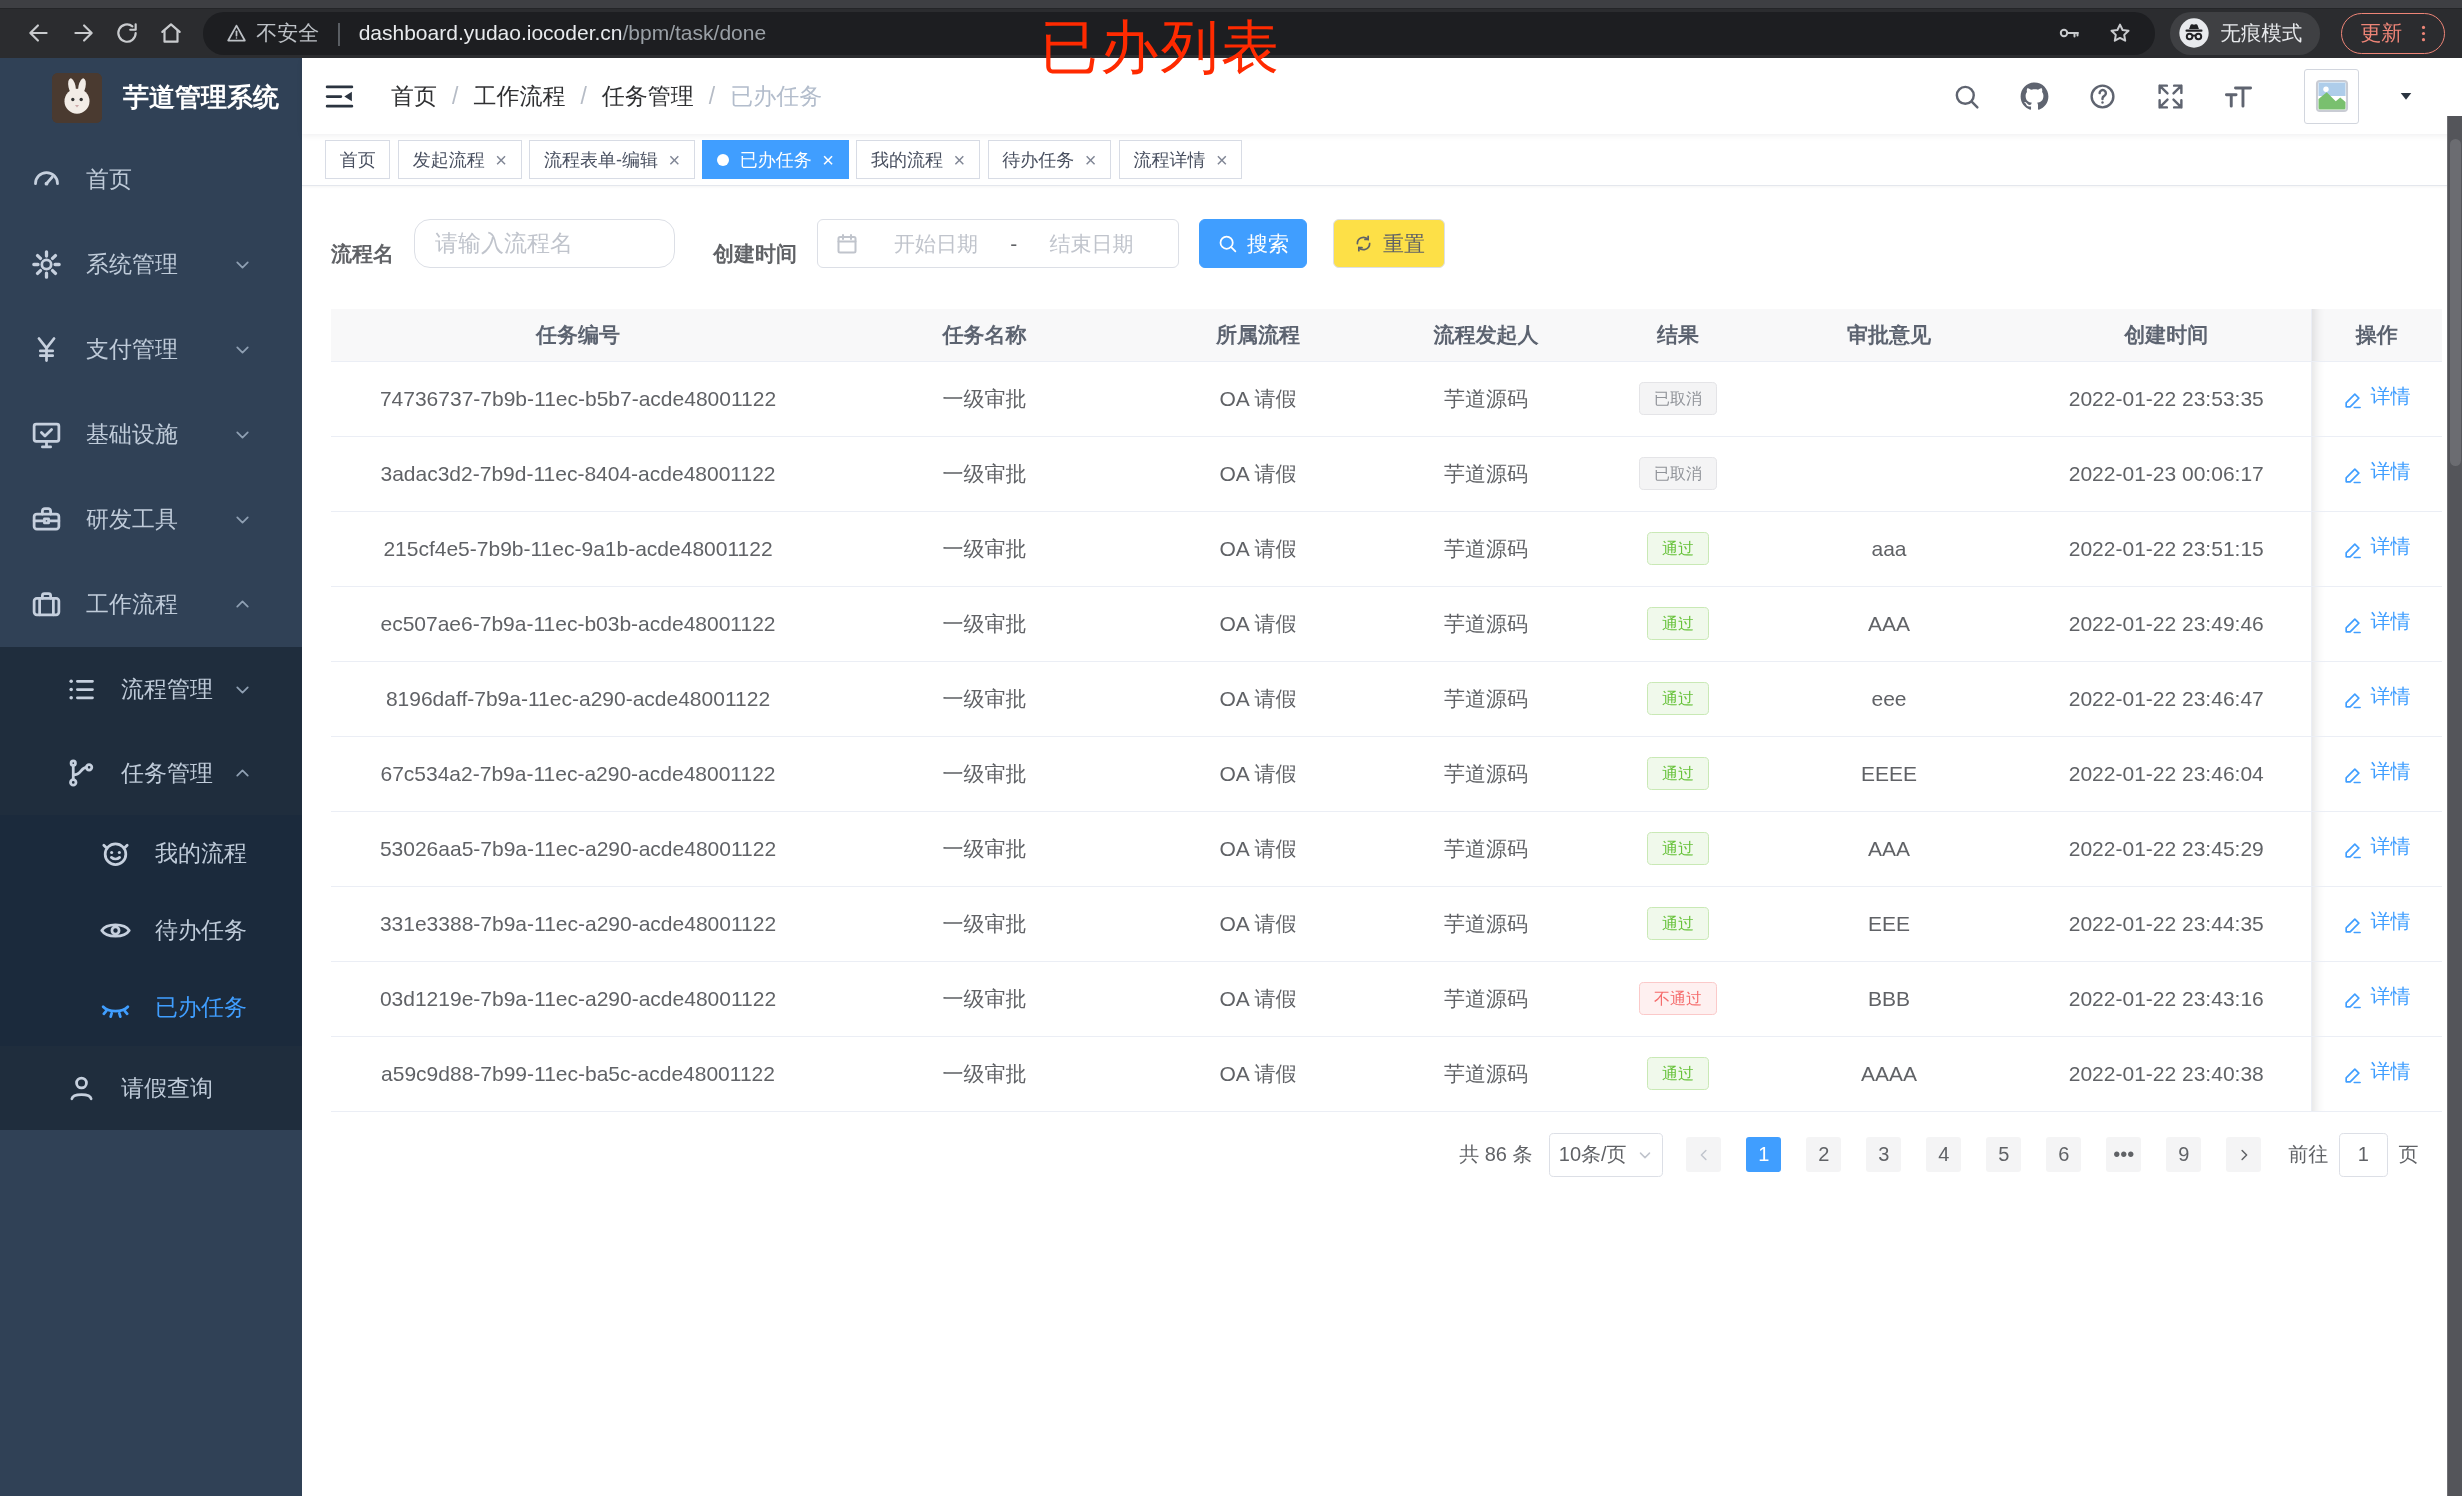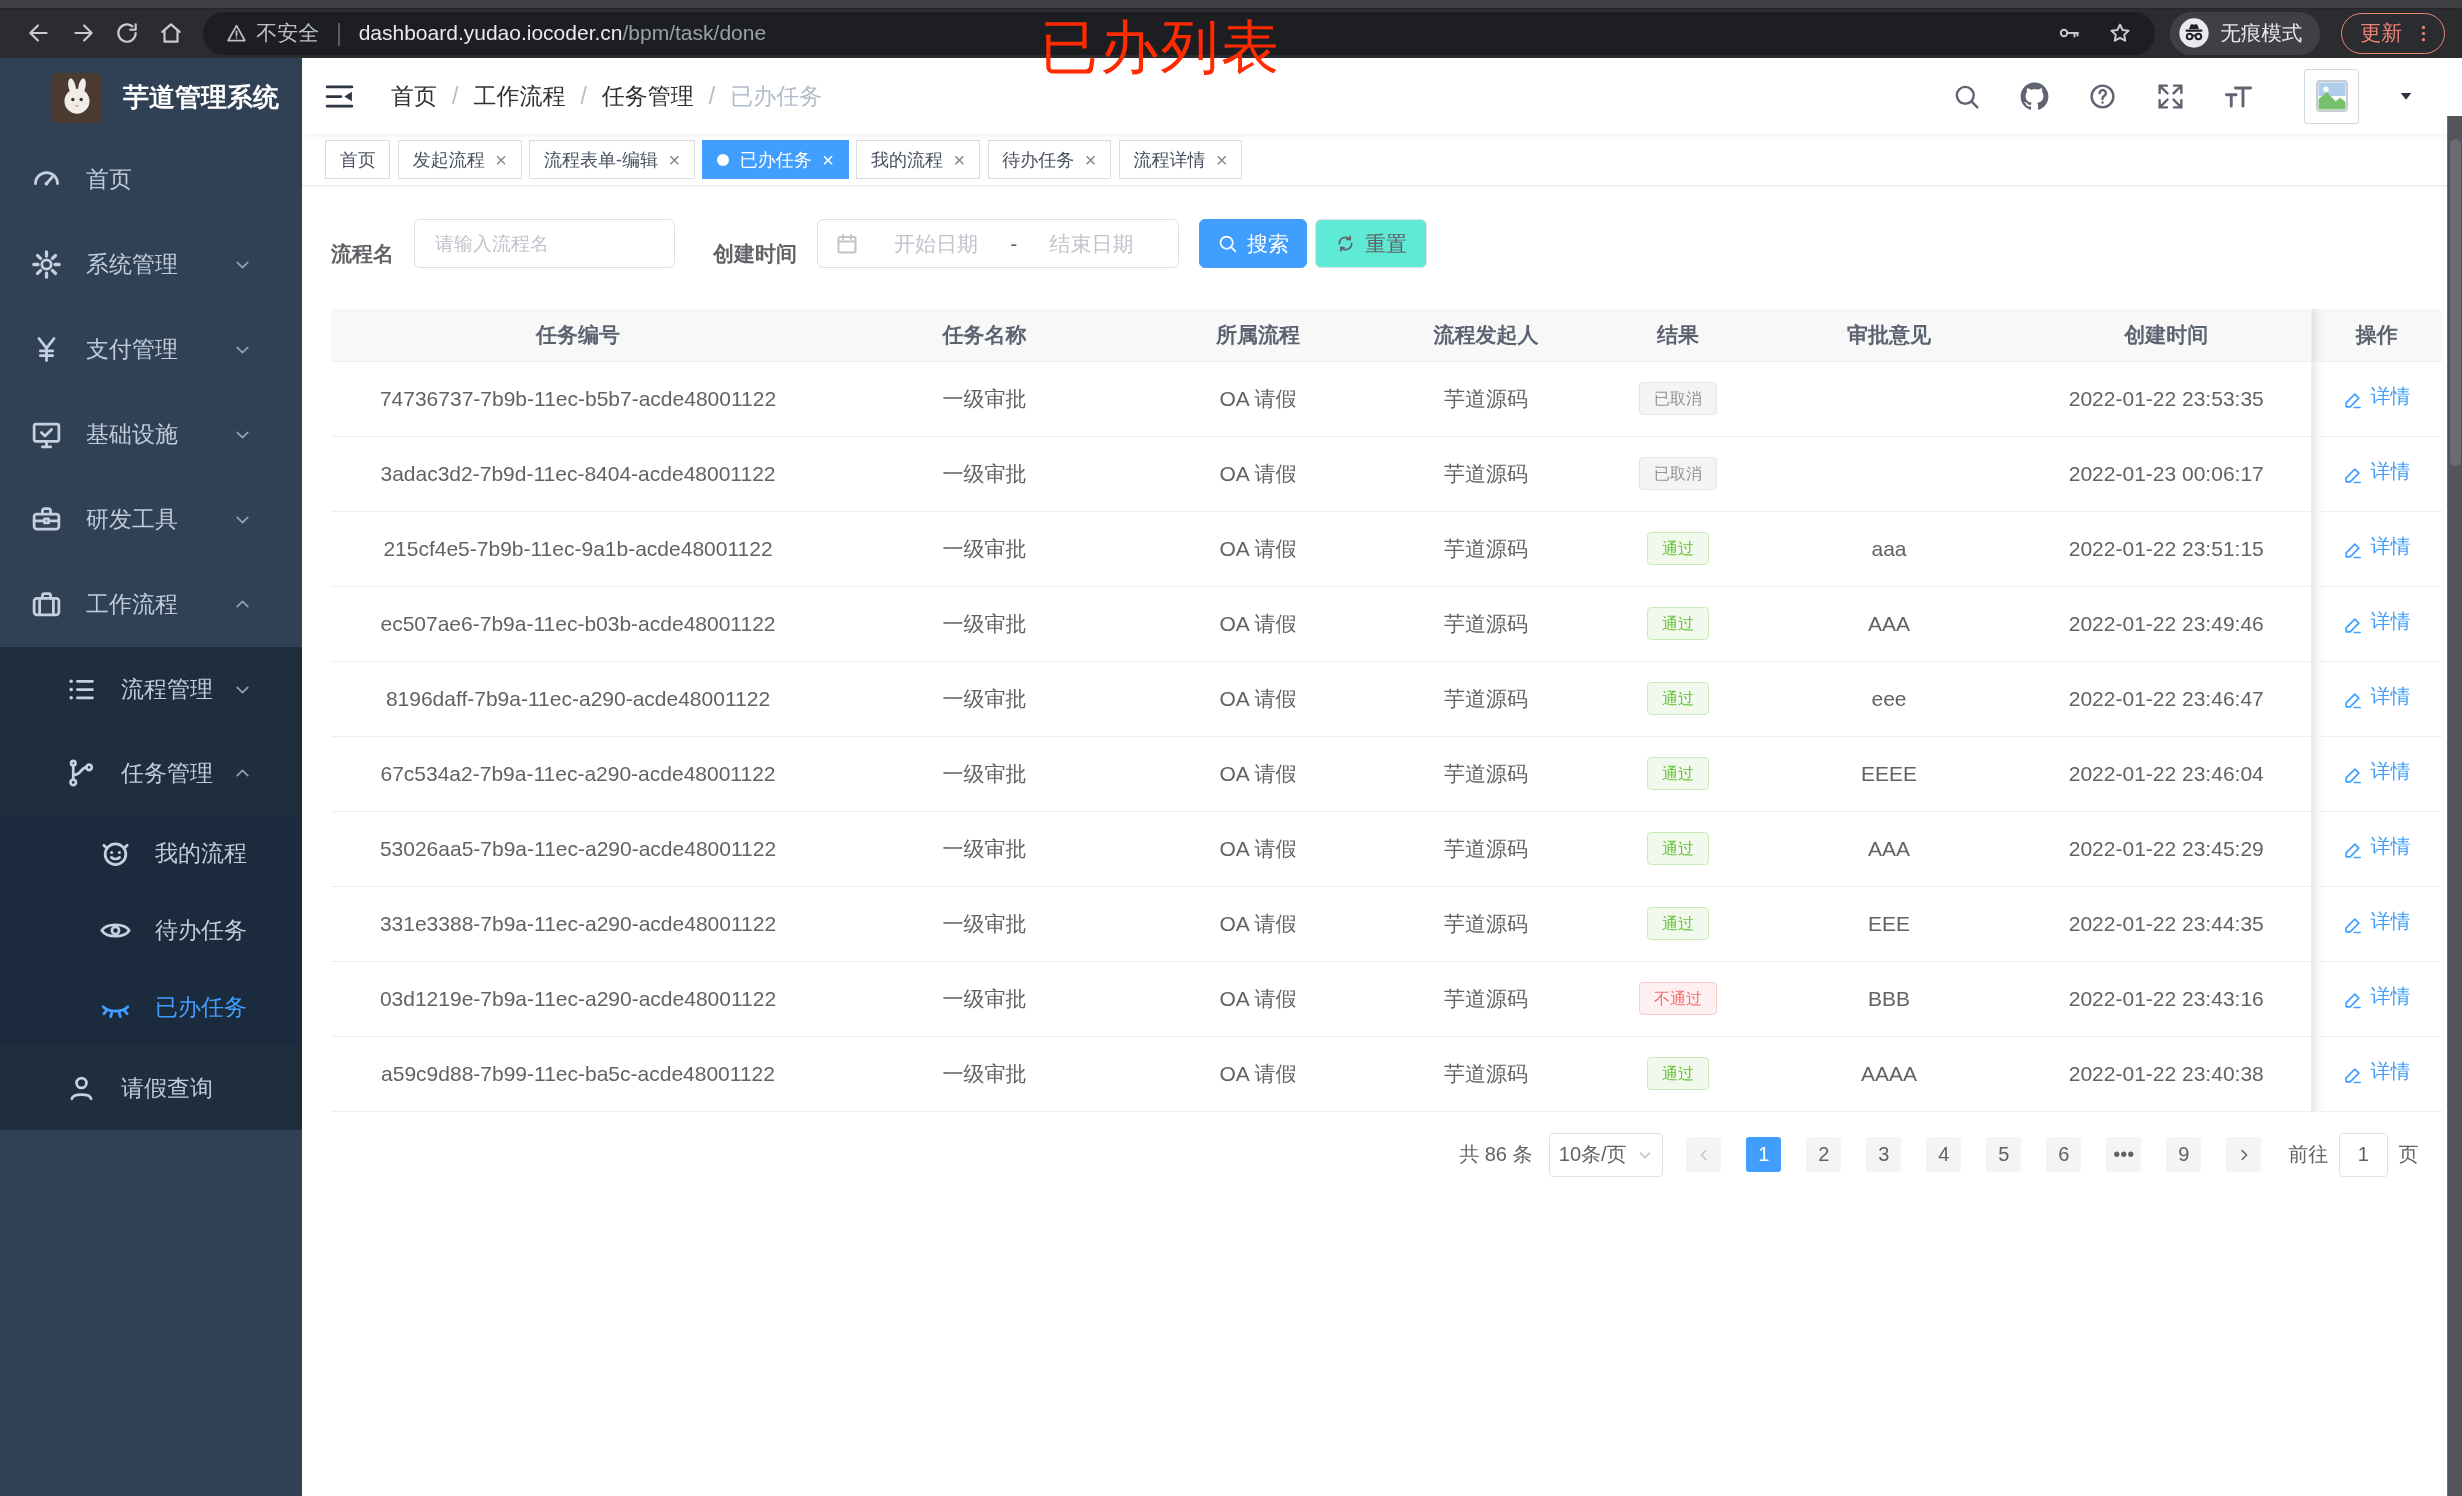--- a/index.html
+++ b/index.html
@@ -72,32 +72,32 @@
     background:#fff;color:#495060;font-size:18px;cursor:pointer}
   .tag .close{margin-left:10.6px;color:#808695;font-size:20px;line-height:1}
   .tag.active{background:#409eff;border-color:#409eff;color:#fff}
   .tag.active .close{color:#fff}
   .tag .dot{width:12px;height:12px;border-radius:50%;background:#fff;margin-right:10.6px}
 
   
   #content{flex:1;padding:33px 7.6px 0 29px;background:#fff}
   #filter-row{display:flex;align-items:flex-end;margin-bottom:41px;font-size:21px;color:#606266}
   .flabel{font-weight:600;margin-right:20px}
-  #name-input{width:261px;height:49px;border:0.8px solid #dcdfe6;border-radius:6px;display:flex;
-    align-items:center;padding:0 20px;margin-right:38px;color:#c0c4cc;font-size:19px;background:#fff}
+  #name-input{width:261px;height:49px;border:0.8px solid #dcdfe6;border-radius:16px;display:flex;
+    align-items:center;padding:0 20px;margin-right:38px;color:#c0c4cc;font-size:23px;background:#fff}
   #date-input{width:362px;height:49px;border:0.8px solid #dcdfe6;border-radius:6px;display:flex;
     align-items:center;padding:0 16.7px;margin-right:20px;color:#c0c4cc;font-size:21px;background:#fff}
   #date-input .ic{width:24px;height:24px;color:#c0c4cc;margin-right:7.6px}
   #date-input .dseg{flex:1;text-align:center}
   #date-input .dsep{color:#606266;padding:0 4.6px}
   .btn{height:49px;border-radius:6px;display:inline-flex;align-items:center;justify-content:center;
     gap:9px;font-size:21px;cursor:pointer}
   #search-btn{width:108px;background:#409eff;color:#fff;border:0.8px solid #409eff}
   #search-btn .ic{width:21px;height:21px}
-  #reset-btn{width:112px;background:#5eead4;color:#606266;border:0.8px solid #dcdfe6;margin-left:8px}
+  #reset-btn{width:112px;background:#fde047;color:#606266;border:0.8px solid #dcdfe6;margin-left:26px}
   #reset-btn .ic{width:21px;height:21px}
 
   
   #task-table{width:2109px;border-collapse:collapse;table-layout:fixed}
   #task-table th{height:52px;background:#f8f8f9;color:#5c6370;font-size:21px;font-weight:600;
     border-bottom:0.8px solid #ebeef5;text-align:center}
   #task-table td{height:75px;color:#606266;font-size:21px;border-bottom:0.8px solid #ebeef5;
     text-align:center;vertical-align:middle;background:#fff}
   .fixedcol{border-left:0.8px solid #ebeef5;box-shadow:inset 13.7px 0 12px -12px rgba(0,0,0,.14)}
   th.fixedcol{background:#f8f8f9}

